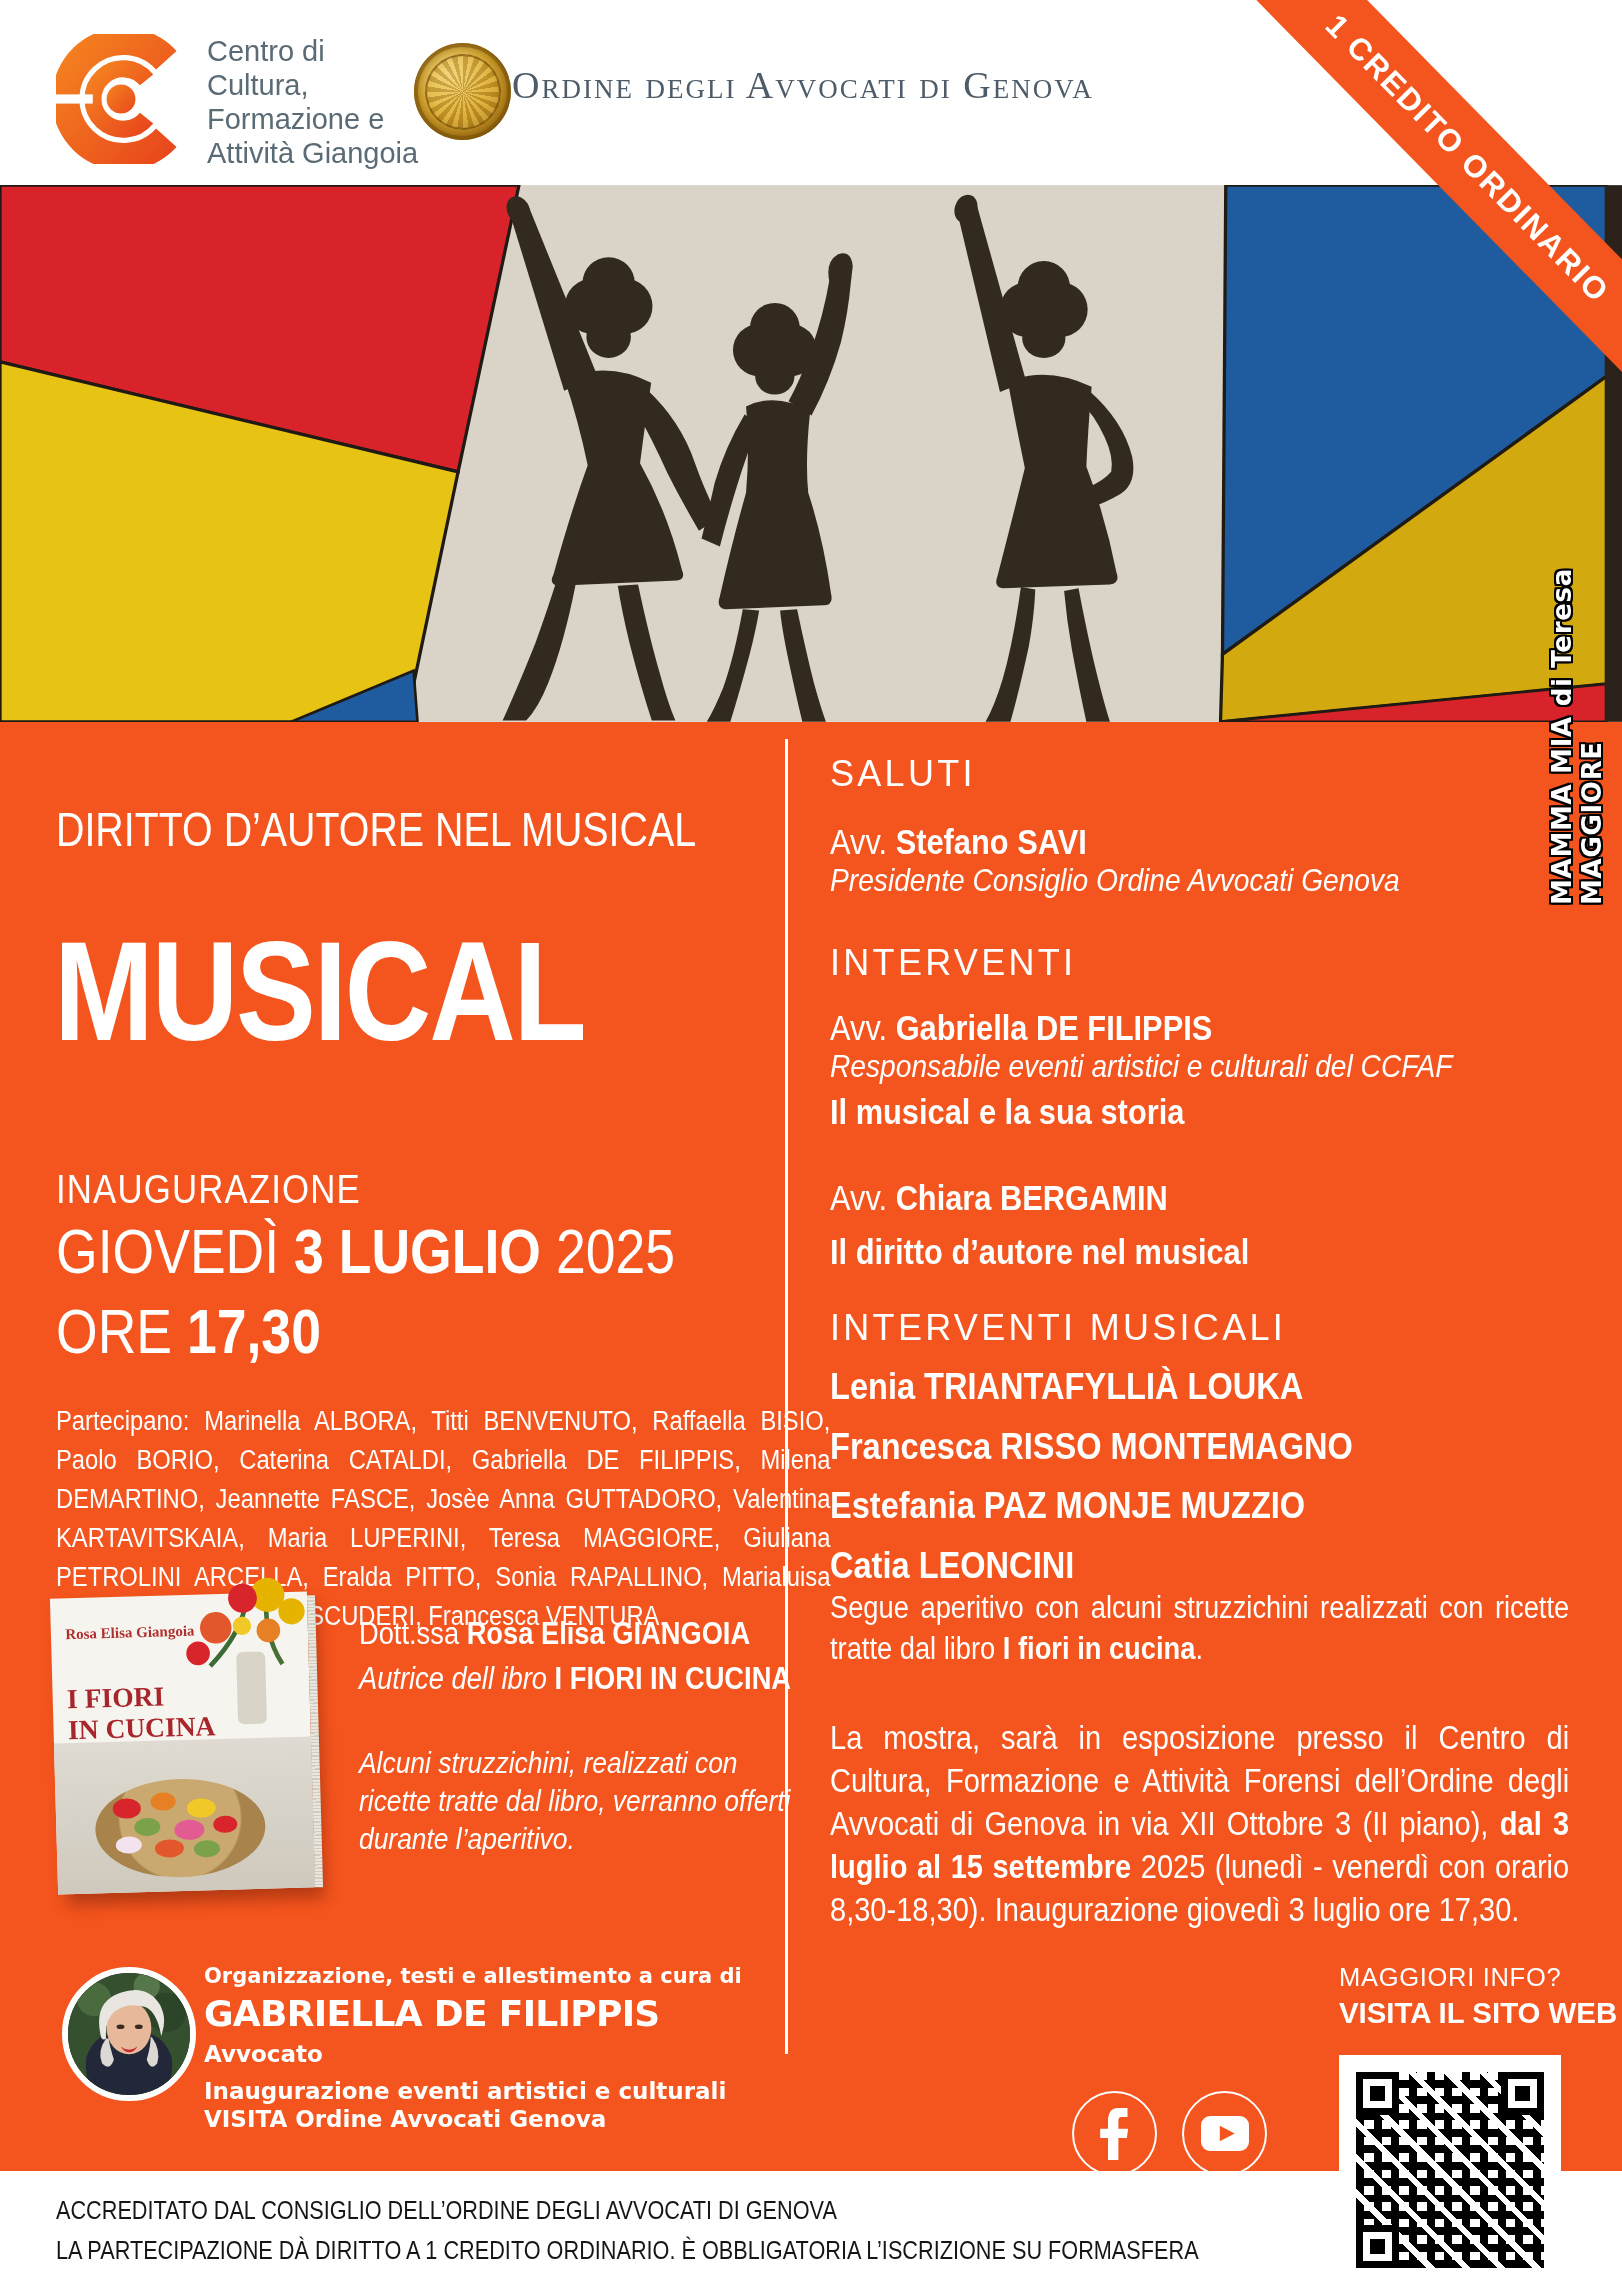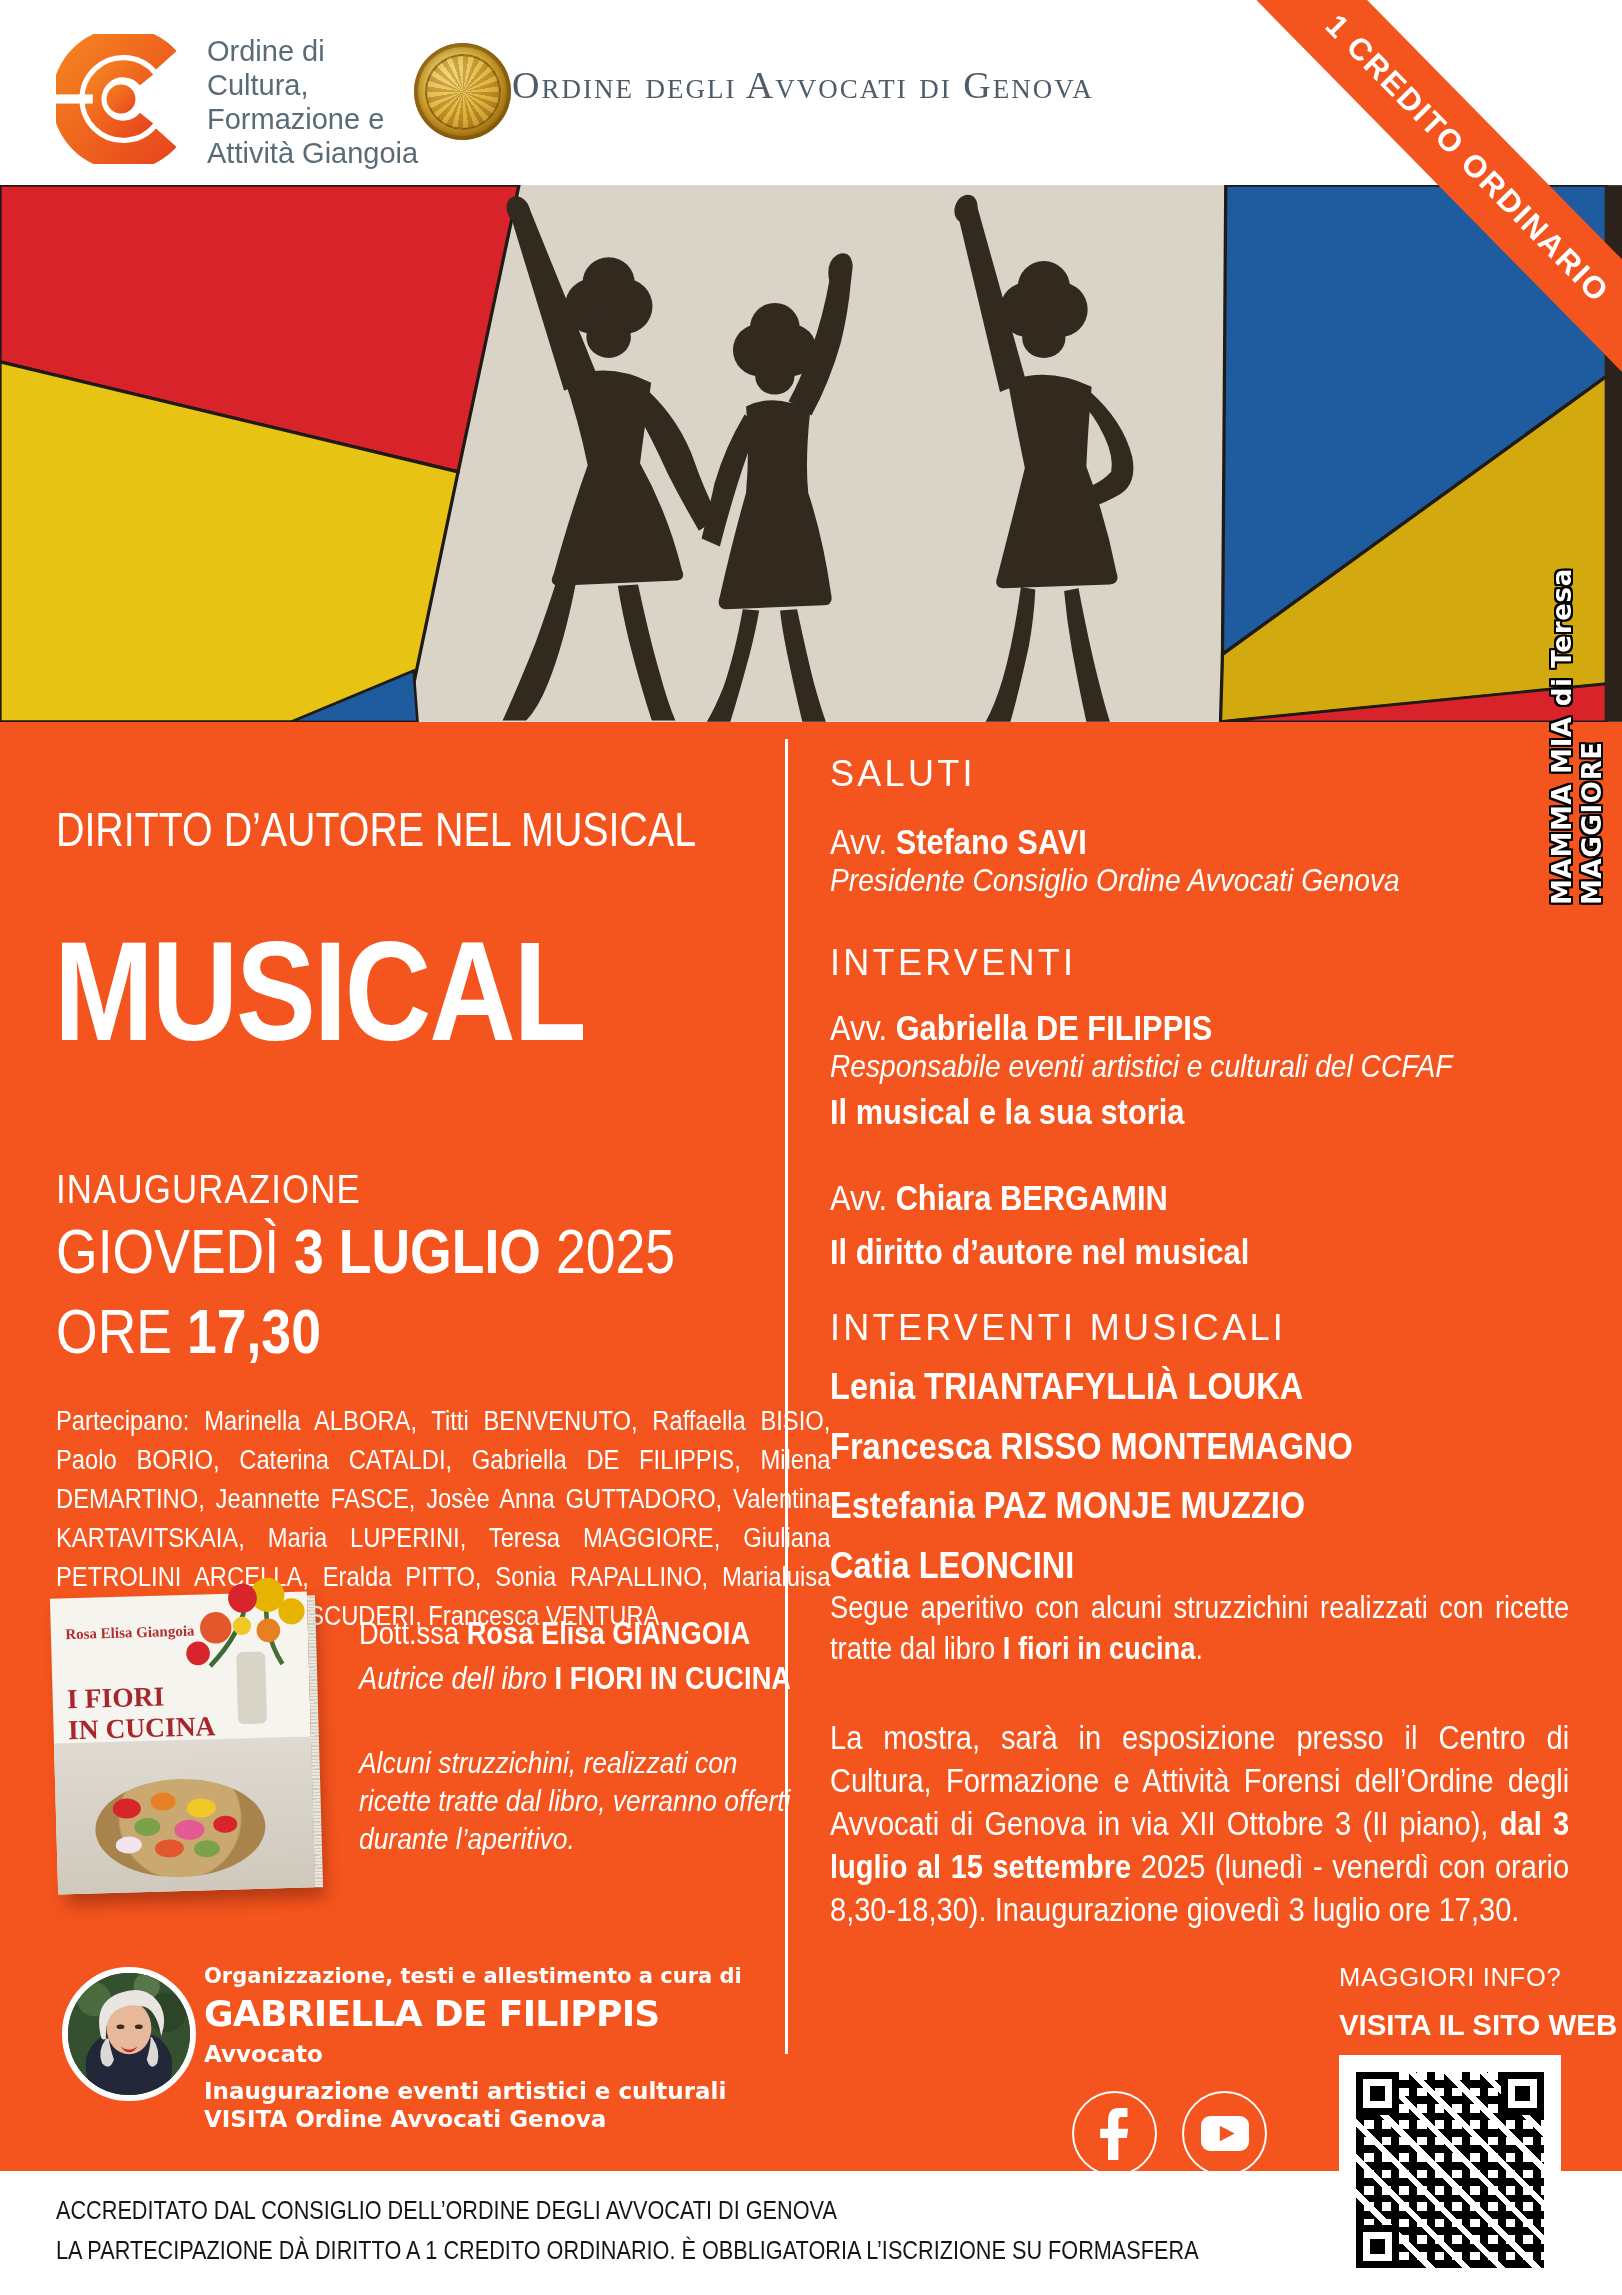--- a/index.html
+++ b/index.html
@@ -76,21 +76,21 @@
   .rblock{left:830px;width:844px;}
   .nameline{font-size:35px;}
   .roleline{font-size:32px;font-style:italic;}
   .talkline{font-size:35px;font-weight:700;}
   .perf{font-size:37px;font-weight:700;}
   #aperitivo{left:830px;top:1587px;width:840px;font-size:31px;line-height:41px;text-align:justify;}
   #mostra{left:830px;top:1716px;width:840px;font-size:33px;line-height:43px;text-align:justify;}
   
   #info{left:1339px;top:1963px;}
   #info .i1{font-size:25.5px;letter-spacing:0.7px;}
-  #info .i2{font-size:29.4px;font-weight:700;margin-top:16px;}
+  #info .i2{font-size:29.4px;font-weight:700;margin-top:4px;}
   #qr{left:1339px;top:2055px;width:222px;height:230px;background:#fff;z-index:6;}
   #qr-noise{position:absolute;left:17px;top:17px;right:17px;bottom:17px;background:#fff;
     background-image:
       repeating-linear-gradient(45deg,#fff 0 5.9px,transparent 5.9px 25px),
       repeating-linear-gradient(0deg,#000 0 7.9px,transparent 7.9px 16.4px),
       repeating-linear-gradient(90deg,#000 0 7.9px,transparent 7.9px 17.7px);}
   .finder{position:absolute;width:43px;height:43px;background:#000;}
   .finder:after{content:"";position:absolute;left:7.2px;top:7.2px;right:7.2px;bottom:7.2px;background:#fff;}
   .finder:before{content:"";position:absolute;left:13.7px;top:13.7px;width:15.7px;height:15.7px;background:#000;z-index:1;}
   .soc{width:81px;height:81px;border-radius:50%;border:2.6px solid #fff;display:flex;
@@ -115,21 +115,21 @@
         </linearGradient>
       </defs>
       <g fill="none" stroke="url(#og)" stroke-linecap="butt">
         <path d="M168,40 A88,88 0 1 0 168,158" stroke-width="42"></path>
         <path d="M138,70 A46,46 0 1 0 138,128" stroke-width="26"></path>
       </g>
       <circle cx="99" cy="99" r="22" fill="url(#og)"></circle>
       <rect x="0" y="92" width="56" height="14" fill="#fff"></rect>
     </svg>
     <div id="ccfaf-name" class="abs">
-      <div>Ordine di</div>
+      <div>Centro di</div>
       <div>Cultura,</div>
       <div>Formazione e</div>
       <div>Attività Giangoia</div>
     </div>
     <div id="medallion" class="abs"></div>
     <div id="ordine-title" class="abs">Ordine degli Avvocati di Genova</div>
   </div>
 
   <div id="painting" class="abs">
     <svg width="1623" height="537" viewBox="0 0 2480 820">

